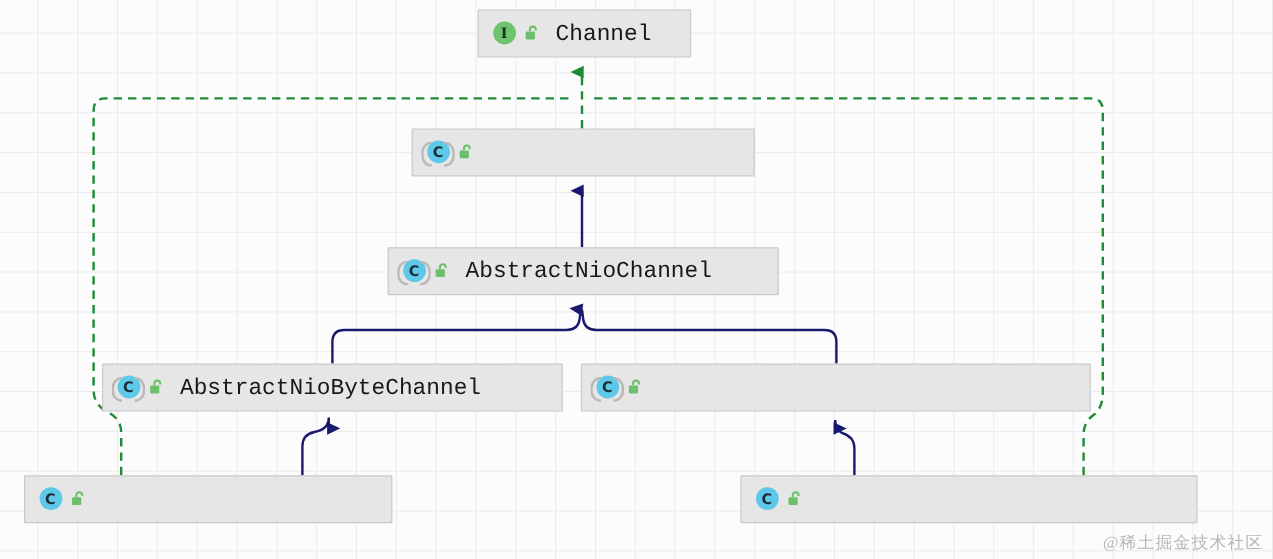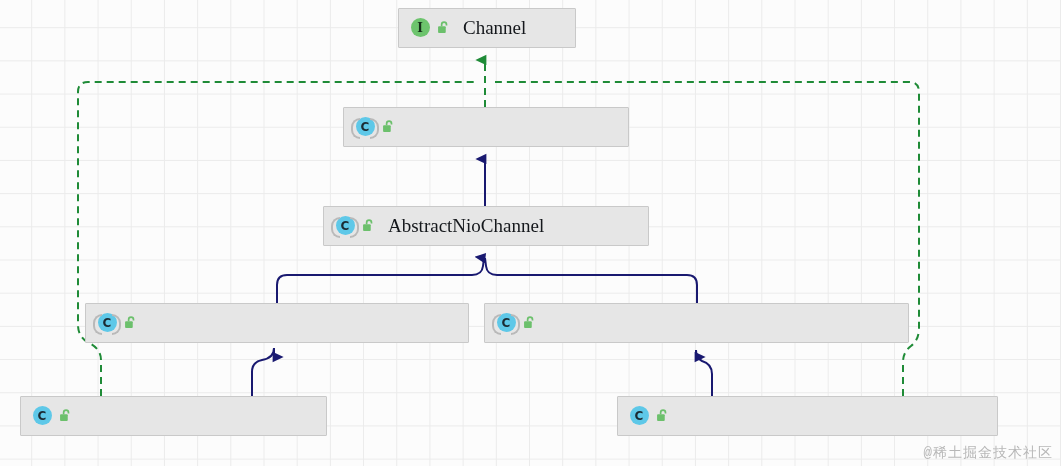--- a/index.html
+++ b/index.html
@@ -36,21 +36,21 @@
     height: 40px;
     padding: 0 14px 0 10px;
     background: #e6e6e6;
     border: 1px solid #c9c9c9;
     border-radius: 1px;
     box-shadow: 0 0 0 0 rgba(0,0,0,0);
     white-space: nowrap;
     z-index: 5;
   }
   .node .label {
-    font-family: Liberation Serif, serif;
+    font-family: Liberation Mono, monospace;
     font-size: 19px;
     letter-spacing: 0px;
     color: #15181c;
     margin-left: 12px;
   }
   .icon-wrap {
     display: flex;
     align-items: center;
     gap: 5px;
   }
@@ -102,21 +102,21 @@
   .type-icon.abstract::after {
     right: -3px;
     border-left: none;
     border-radius: 0 9px 9px 0;
   }
   .lock-icon { width: 15px; height: 16px; display:block; }
   .watermark {
     position: absolute;
     right: 8px;
     bottom: 4px;
-    font-family: Liberation Mono, monospace;
+    font-family: Liberation Serif, serif;
     font-size: 14px;
     color: #b7b7b7;
     letter-spacing: 1px;
     z-index: 8;
     user-select: none;
   }
 </style>
 </head>
 <body>
 
@@ -201,20 +201,21 @@
         <span class="disc"></span>
           <span class="glyph">C</span>
       </span>
       <span>
         <svg class="lock-icon" viewBox="0 0 16 16">
           <path d="M6 6 V4.4 A2.6 2.6 0 0 1 11.2 4.4 V5.2" fill="none" stroke="#6cc06c" stroke-width="1.8"></path>
           <rect x="2.2" y="6.2" width="8.2" height="7" rx="1" fill="#6cc06c"></rect>
         </svg>
       </span>
     </span>
+    <span class="label">AbstractNioByteChannel</span>
   </div>
 
   <div class="node" style="left:484px; top:303px; width:425px;">
     <span class="icon-wrap">
       <span class="type-icon cls abstract">
         <span class="disc"></span>
           <span class="glyph">C</span>
       </span>
       <span>
         <svg class="lock-icon" viewBox="0 0 16 16">

